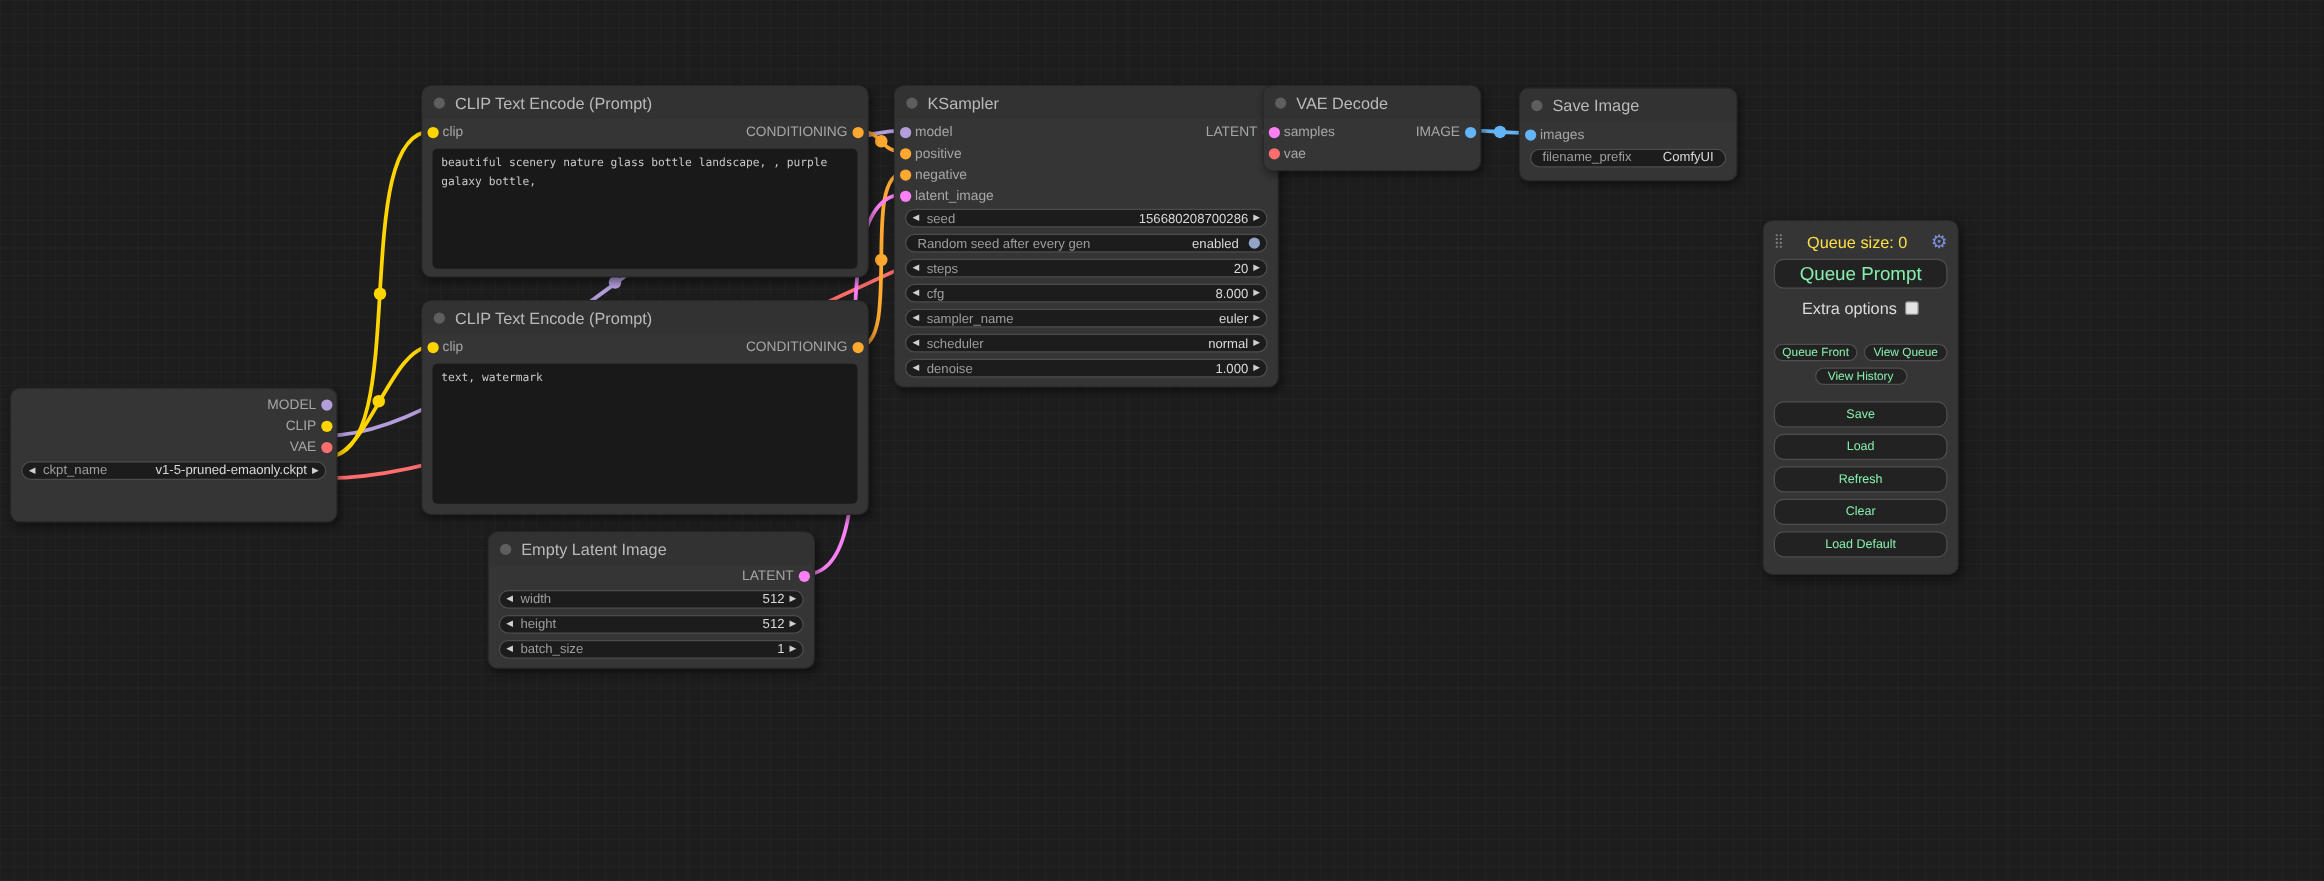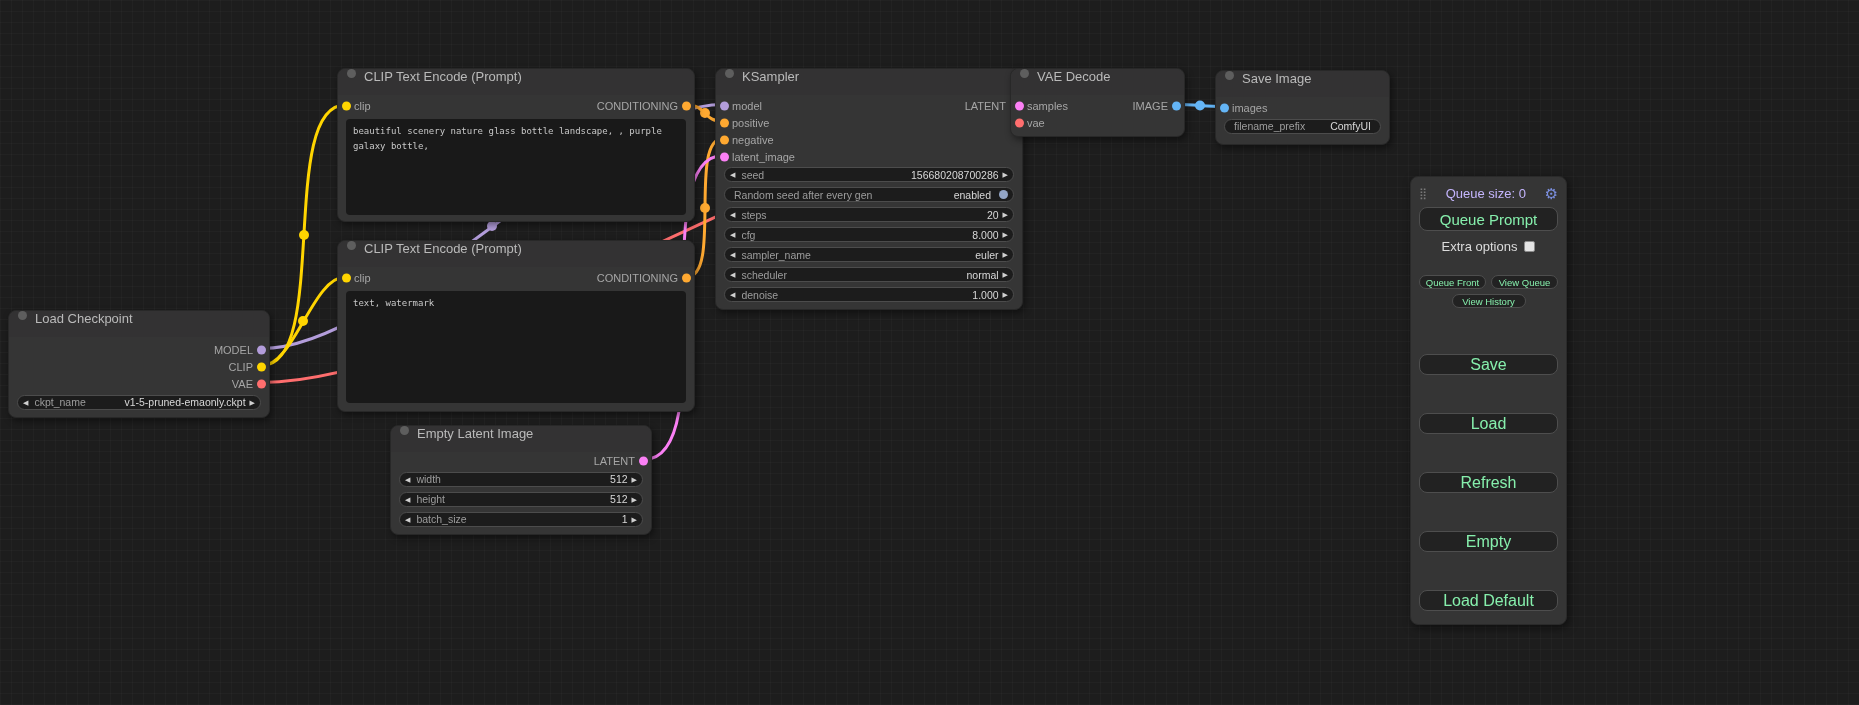--- a/index.html
+++ b/index.html
@@ -13,21 +13,21 @@
       linear-gradient(90deg, rgba(255,255,255,0.025) 1px, transparent 1px);
     background-size:11px 11px;
   }
   #wires { position:absolute; left:0; top:0; z-index:1; pointer-events:none; }
   #wires path { fill:none; stroke-width:3; stroke-linecap:round; }
 
   .node {
     position:absolute; z-index:2; background:#353535; border:1px solid #282828;
     border-radius:8px; box-shadow:2px 3px 7px rgba(0,0,0,0.45);
   }
-  .ntitle { height:26px; display:flex; align-items:flex-start; padding:0 9px;
+  .ntitle { height:26px; display:flex; align-items:center; padding:0 9px;
     background:#333233; border-radius:8px 8px 0 0; }
   .tdot { width:9px; height:9px; border-radius:50%; background:#5e5e5e; margin-right:8px; flex:none; }
   .ttext { font-size:13px; color:#bababa; white-space:nowrap; }
 
   .nbody { display:flex; flex-direction:column; }
   .srow { position:relative; height:17px; display:flex; align-items:center; flex:none; }
   .srow.tall { height:22px; }
   .sdot { position:absolute; width:9px; height:9px; border-radius:50%; top:50%; transform:translateY(-50%); background:#888; }
   .sdot.in { left:3.5px; }
   .sdot.out { right:3.5px; }
@@ -49,34 +49,34 @@
   textarea.prompt { display:block; width:calc(100% - 16px); margin:2px 8px; flex:none;
     background:#191919; border:none; border-radius:4px; resize:none; color:#c8c8c8;
     font-family:"DejaVu Sans Mono","Liberation Mono",monospace; font-size:9px;
     line-height:1.7; padding:5px 7px; outline:none; }
 
   .menu { position:absolute; z-index:3; background:#353535; border:1px solid #2a2a2a;
     border-radius:8px; box-shadow:2px 3px 9px rgba(0,0,0,0.5); padding:8px;
     display:flex; flex-direction:column; }
   .menu-header { display:flex; align-items:center; height:16px; margin-bottom:6px; }
   .drag-handle { color:#7a7a7a; font-size:11px; cursor:move; line-height:1; }
-  .queue-size { flex:1; text-align:center; color:#c4b5fd; font-size:13px; }
+  .queue-size { flex:1; text-align:center; color:#fde047; font-size:13px; }
   .gear { color:#7b8fdf; font-size:15px; cursor:pointer; line-height:1; }
   .menu button { background:#222222; border:1px solid #4e4e4e; color:#86efac;
     border-radius:8px; cursor:pointer; font-family:"Liberation Sans",sans-serif; }
   .btn-queue { height:24px; font-size:15px; margin-bottom:8px; width:100%; }
   .extra-row { display:flex; align-items:center; justify-content:center; gap:7px;
     margin-bottom:21px; color:#dcdcdc; font-size:13px; }
   .checkbox { width:11px; height:11px; background:#e4e4e4; border:1px solid #8b8b8b;
     border-radius:2px; cursor:pointer; }
   .pill-row { display:flex; gap:5px; margin-bottom:5px; }
   .pill-row button { flex:1; height:14px; font-size:9.5px; border-radius:10px; padding:0; }
   .history-row { display:flex; justify-content:center; margin-bottom:13px; }
   .history-row button { width:74px; height:14px; font-size:9.5px; border-radius:10px; }
-  .btn-big { height:21px; font-size:16px; margin-bottom:5px; width:100%;margin-top:33px; }
+  .btn-big { height:21px; font-size:10px; margin-bottom:5px; width:100%; }
 </style>
 </head>
 <body>
 
 <div id="canvas">
 
   <svg id="wires" width="1859" height="705">
     <path stroke="#B39DDB" d="M262 348.5 C392 348.5 593 104.5 723 104.5"></path>
     <path stroke="#FF6E6E" d="M262 382.5 C460 382.5 820 121.5 1018 121.5"></path>
     <path stroke="#FFD500" d="M262 365.5 C330 365.5 278 105 345 105"></path>
@@ -92,24 +92,20 @@
     <circle cx="304" cy="235" r="5" fill="#FFD500"></circle>
     <circle cx="303" cy="321" r="5" fill="#FFD500"></circle>
     <circle cx="705" cy="113" r="5" fill="#FFA931"></circle>
     <circle cx="705" cy="208" r="5" fill="#FFA931"></circle>
     <circle cx="683" cy="308" r="5" fill="#FB80F5"></circle>
     <circle cx="995" cy="104.5" r="5" fill="#FB80F5"></circle>
     <circle cx="1200" cy="105.5" r="5" fill="#64B5F6"></circle>
   </svg>
 
   <div class="node" style="left:8px;top:310px;width:262px;height:108px">
-    <div class="ntitle">
-      <span class="tdot"></span>
-      <span class="ttext">Load Checkpoint</span>
-    </div>
     <div class="nbody" style="padding-top:4px">
       <div class="srow">
         <span class="slabel out">MODEL</span>
         <span class="sdot out" style="background-color: rgb(179, 157, 219);"></span>
       </div>
       <div class="srow">
         <span class="slabel out">CLIP</span>
         <span class="sdot out" style="background-color: rgb(255, 213, 0);"></span>
       </div>
       <div class="srow">
@@ -306,17 +302,17 @@
     <div class="pill-row">
       <button>Queue Front</button>
       <button>View Queue</button>
     </div>
     <div class="history-row">
       <button>View History</button>
     </div>
     <button class="btn-big">Save</button>
     <button class="btn-big">Load</button>
     <button class="btn-big">Refresh</button>
-    <button class="btn-big">Empty</button>
+    <button class="btn-big">Clear</button>
     <button class="btn-big">Load Default</button>
   </div>
 
 </div>
 
 </body></html>

